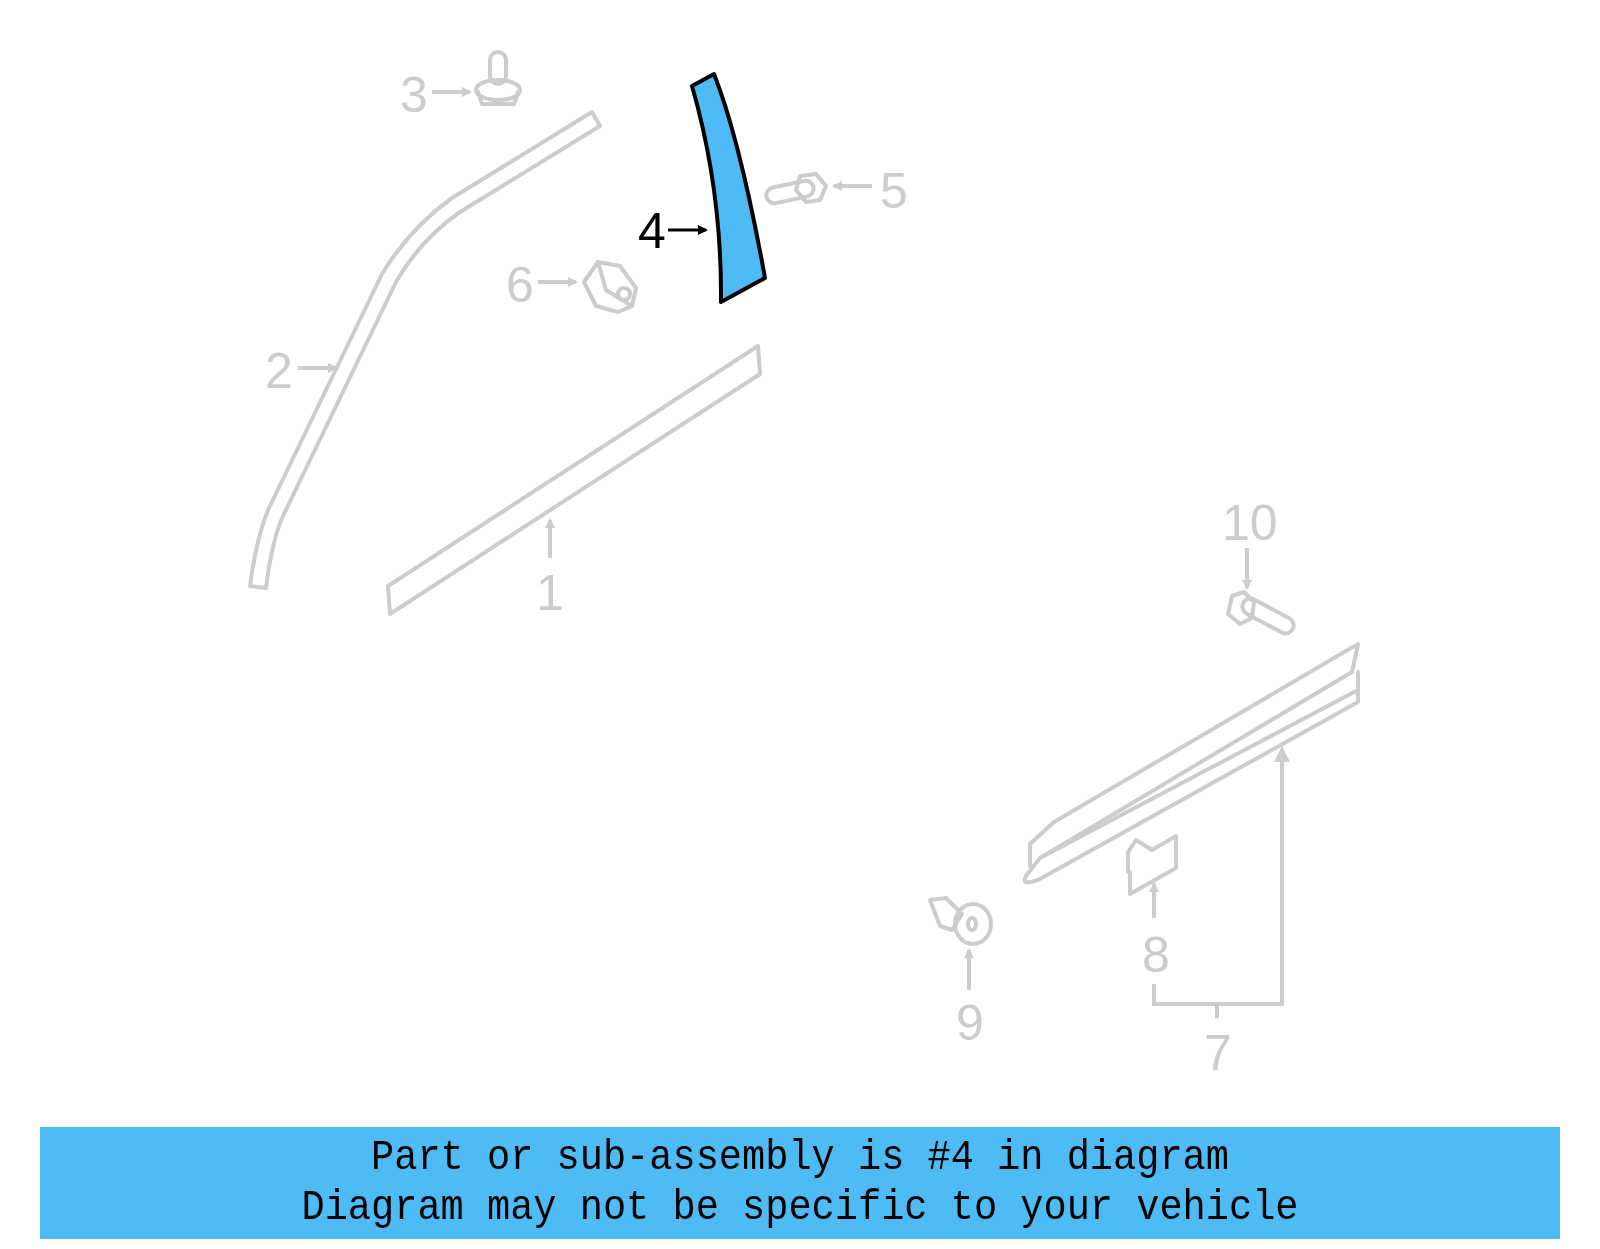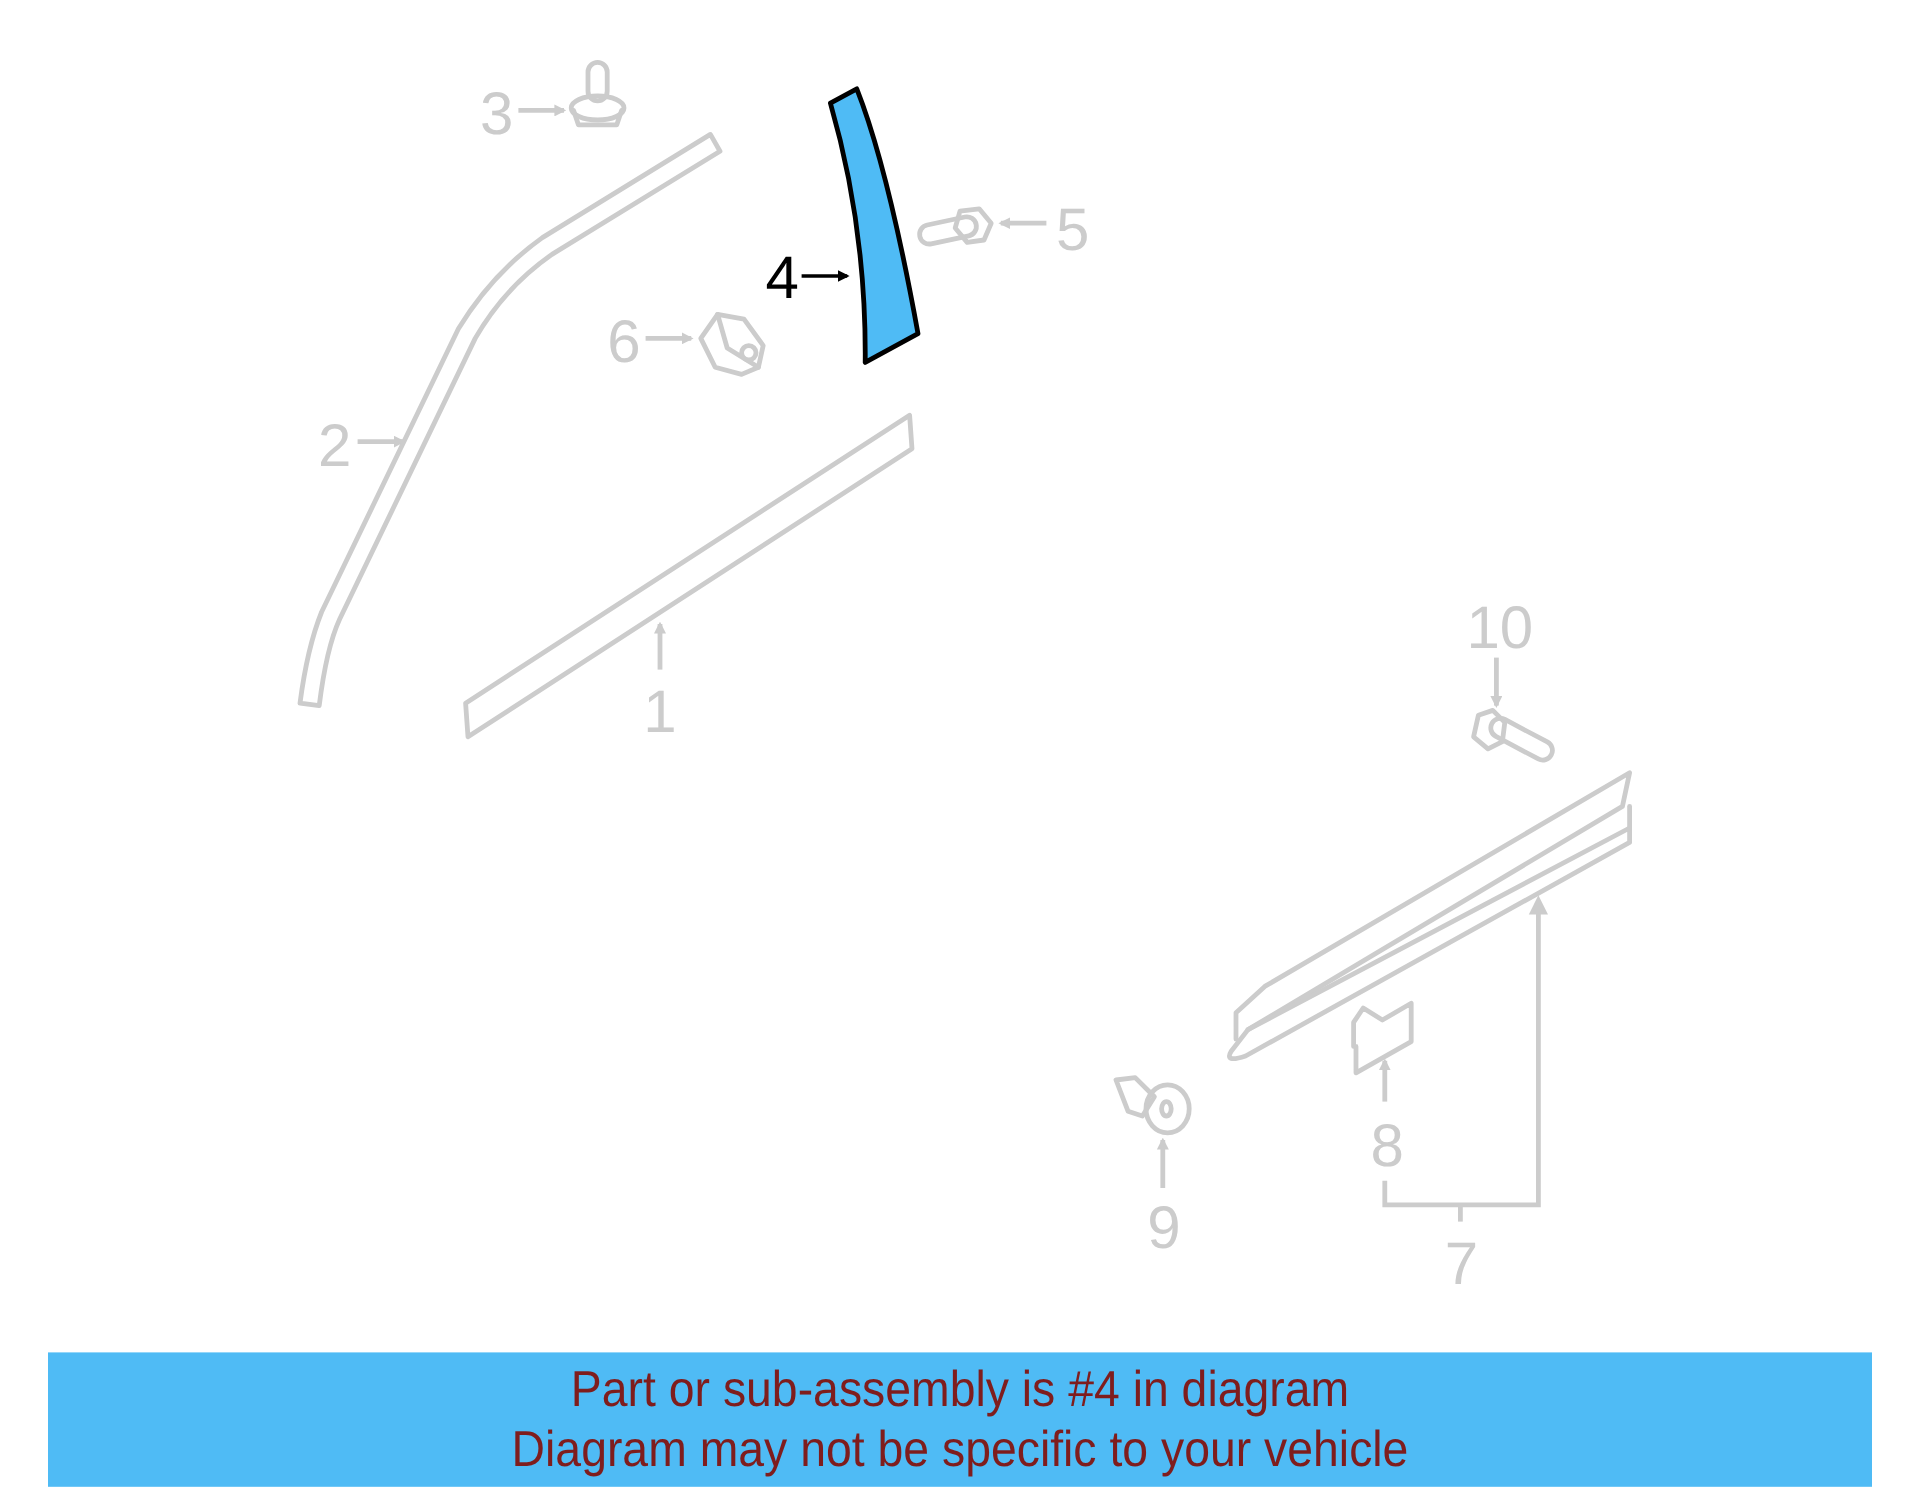--- a/index.html
+++ b/index.html
@@ -5,22 +5,22 @@
   html, body { margin: 0; padding: 0; background: #ffffff; }
   body { width: 1600px; height: 1249px; position: relative; overflow: hidden; font-family: "Liberation Sans", sans-serif; }
   #diagram { position: absolute; left: 0; top: 0; width: 1600px; height: 1249px; }
   .lbl { font-family: "Liberation Sans", sans-serif; font-size: 50px; fill: #cccccc; }
   .lbl-active { font-family: "Liberation Sans", sans-serif; font-size: 50px; fill: #000000; }
   .part { fill: none; stroke: #cccccc; stroke-width: 4; stroke-linejoin: round; stroke-linecap: round; }
   .lead { stroke: #cccccc; stroke-width: 4; fill: none; }
   .arrowhead { fill: #cccccc; }
   .banner {
     position: absolute; left: 40px; top: 1127px; width: 1520px; height: 112px;
-    background: #4fbbf5; text-align: center; color: #7f1d1d;
-    font-family: Liberation Sans, sans-serif; font-size: 42px; line-height: 50px;
+    background: #4fbbf5; text-align: center; color: #000000;
+    font-family: Liberation Mono, monospace; font-size: 42px; line-height: 50px;
     padding-top: 6px; box-sizing: border-box;
   }
   .banner div { transform: scaleX(0.92); transform-origin: center; }
 </style>
 </head>
 <body>
 
 <svg id="diagram" viewBox="0 0 1600 1249" xmlns="http://www.w3.org/2000/svg">
   <defs>
     <marker id="ah" markerWidth="10" markerHeight="10" refX="8" refY="5" orient="auto" markerUnits="userSpaceOnUse">

